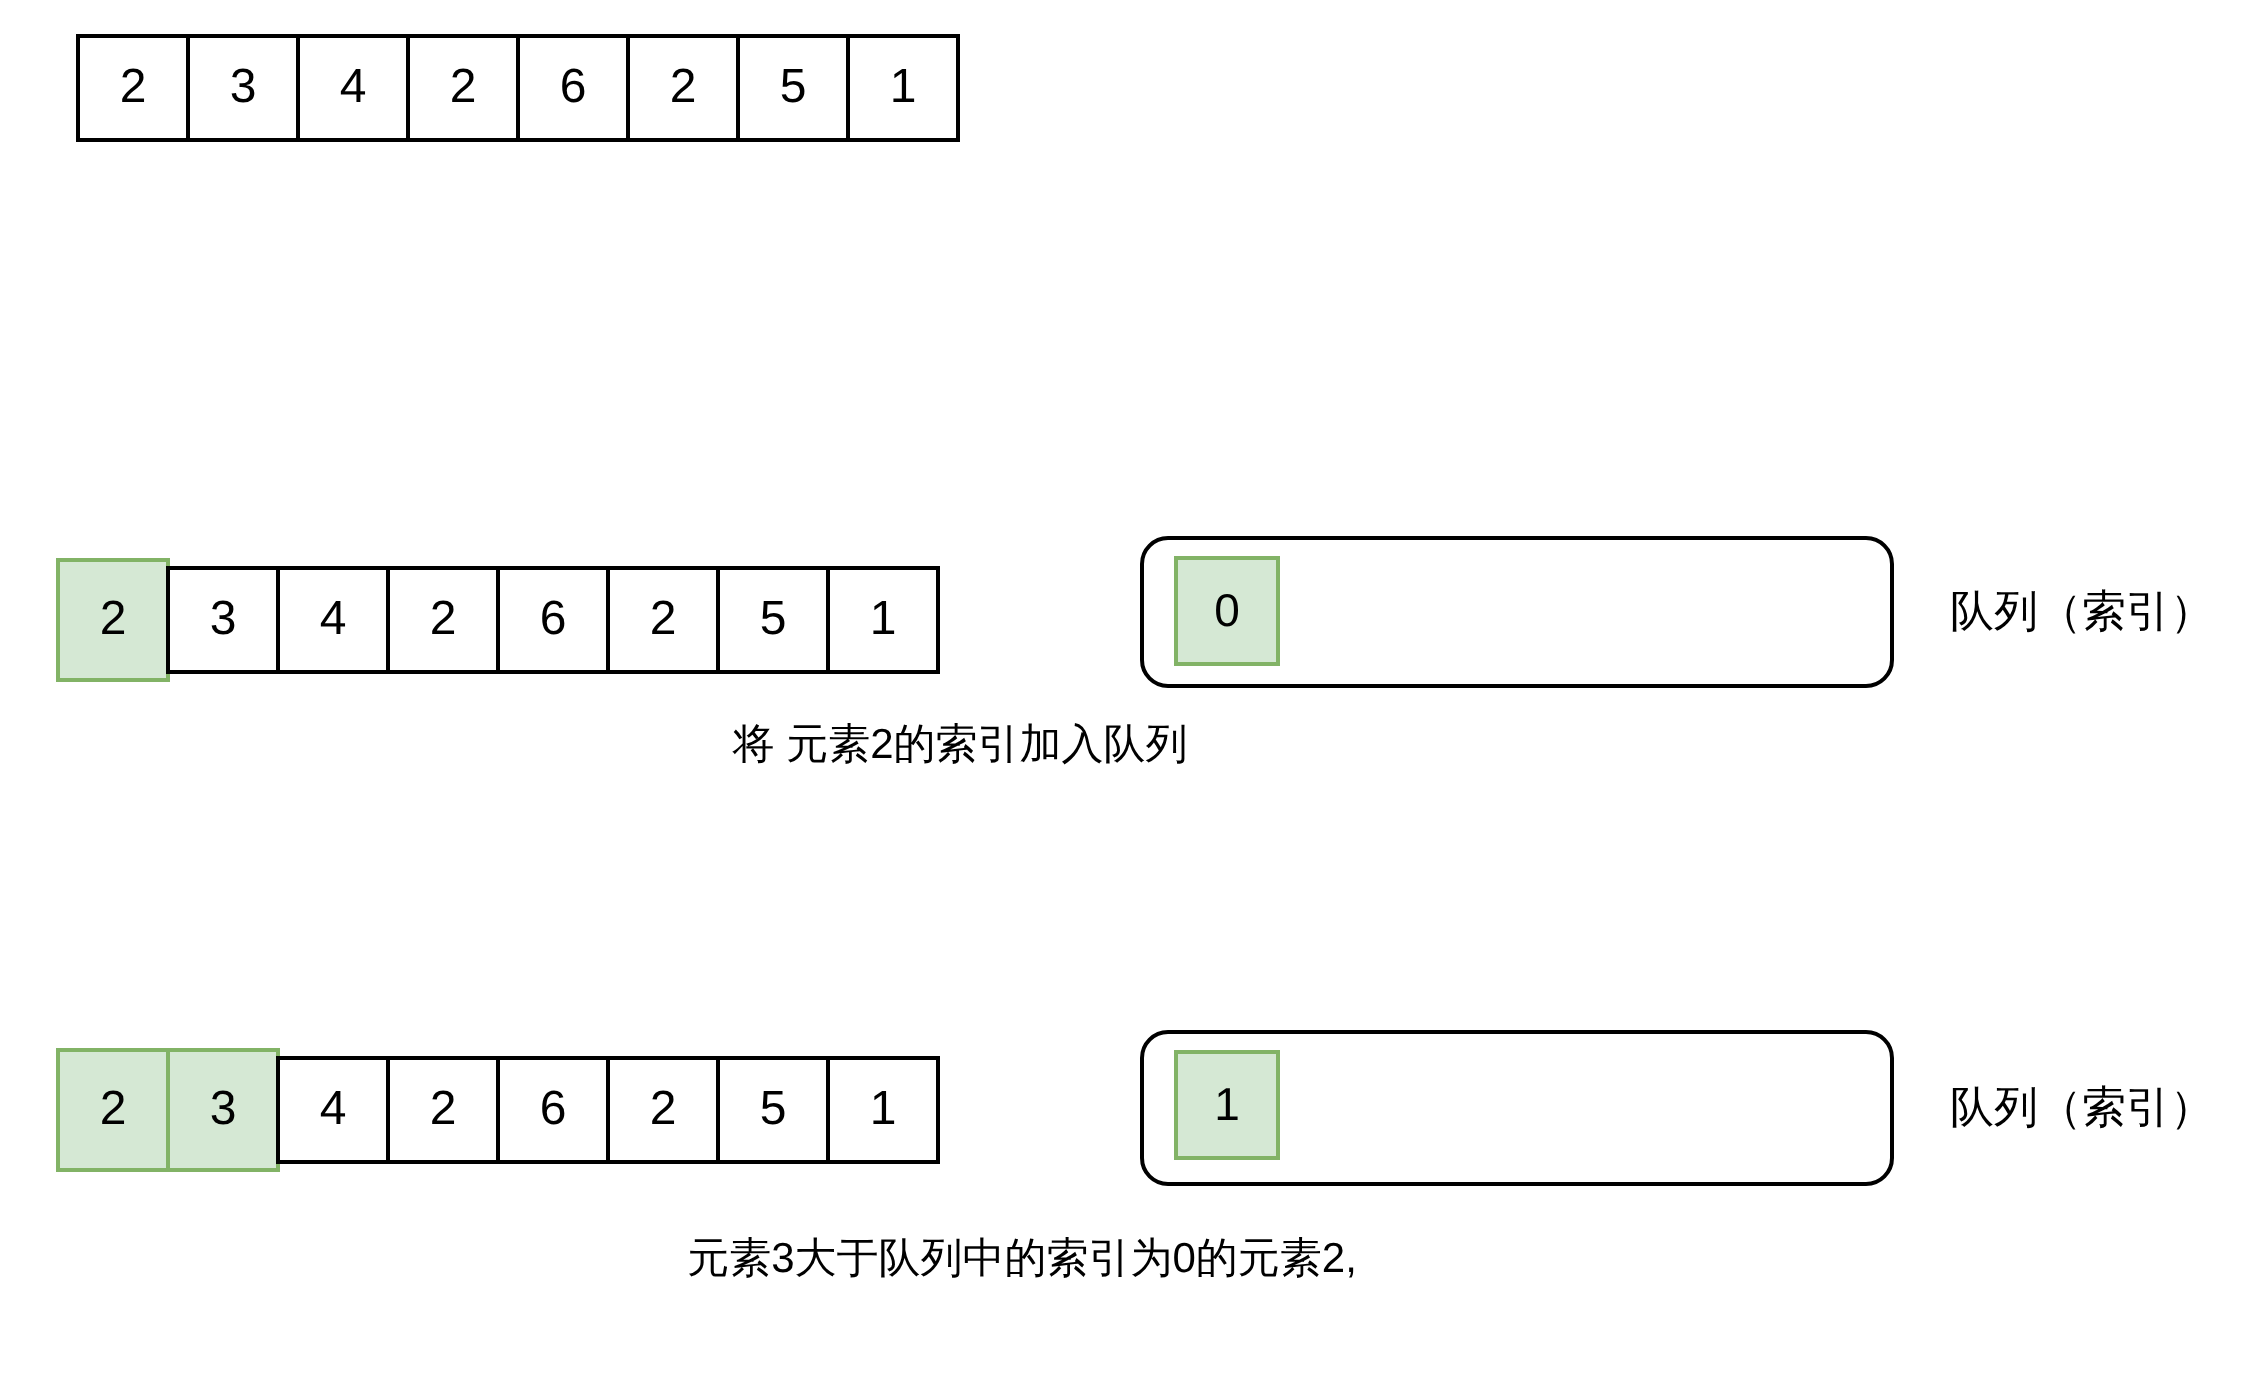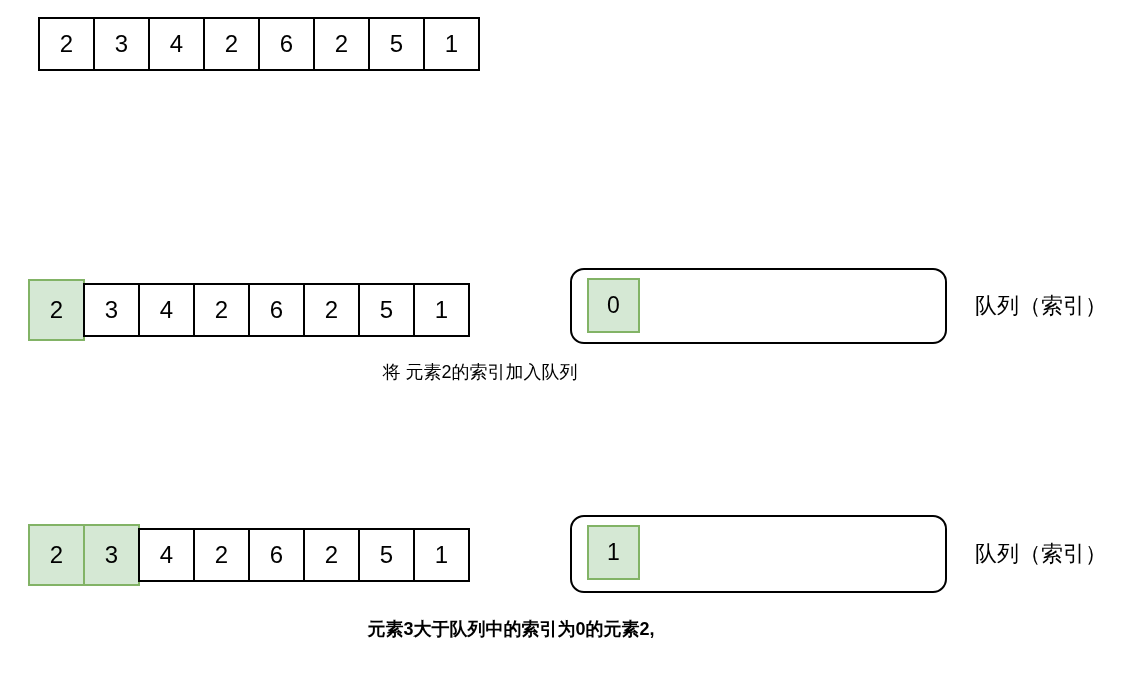--- a/index.html
+++ b/index.html
@@ -75,21 +75,21 @@
     align-items: center;
     font-size: 22px;
     white-space: nowrap;
   }
 
   
   .caption {
     position: absolute;
     width: 600px;
     text-align: center;
-    font-size: 18px;
+    font-size: 21px;
     line-height: 27px;
   }
 </style>
 </head>
 <body>
 
 <div class="page">
 
   <div class="array-row" style="left:38px; top:13px;">
     <div class="cell">2</div>
@@ -129,17 +129,17 @@
     <div class="cell">2</div>
     <div class="cell">5</div>
     <div class="cell">1</div>
   </div>
 
   <div class="queue-box" style="left:570px; top:515px; height:78px;">
     <div class="qcell">1</div>
   </div>
   <div class="queue-label" style="top:515px; height:78px;">队列（索引）</div>
 
-  <div class="caption" style="left:211px; top:616px;font-weight:bold;">
+  <div class="caption" style="left:211px; top:616px;">
     <div>元素3大于队列中的索引为0的元素2,</div>
   </div>
 
 </div>
 
 </body></html>

